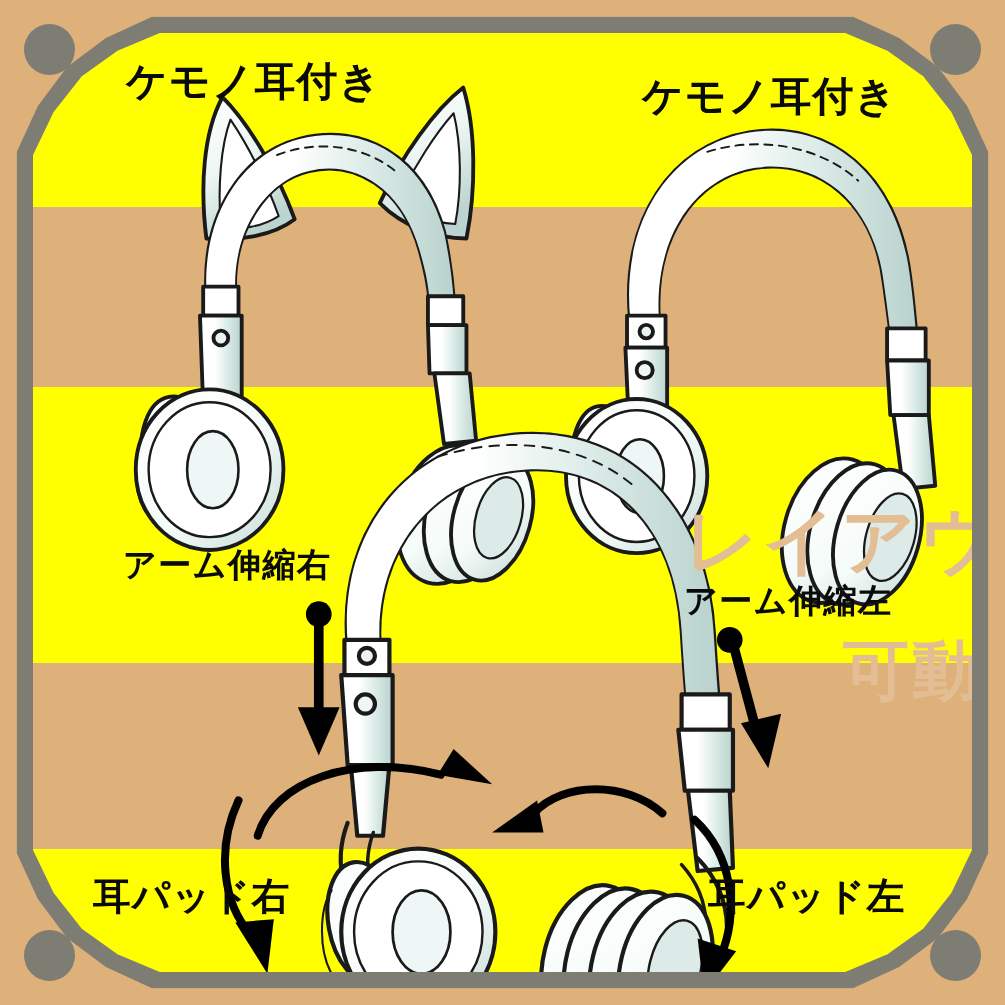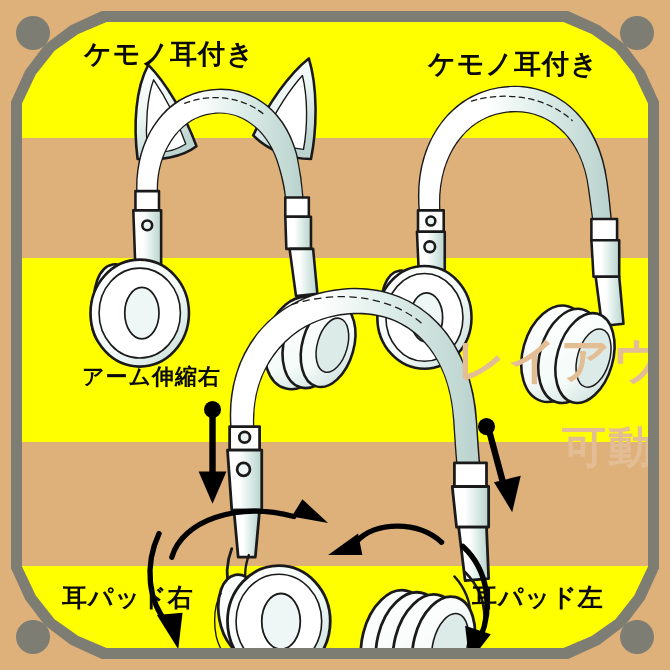--- a/index.html
+++ b/index.html
@@ -253,17 +253,18 @@
       </svg>
     </div>
 
     <div class="wm w1">レイアウト</div>
     <div class="wm w2">可動</div>
 
     <div class="lbl title t-left">ケモノ耳付き</div>
     <div class="lbl title t-right">ケモノ耳付き</div>
 
     <div class="lbl small arm-r">アーム伸縮右</div>
+    <div class="lbl small arm-l">アーム伸縮左</div>
     <div class="lbl pad-l">耳パッド左</div>
     <div class="lbl pad-r">耳パッド右</div>
 
   </div>
 </div>
 
 </body></html>

